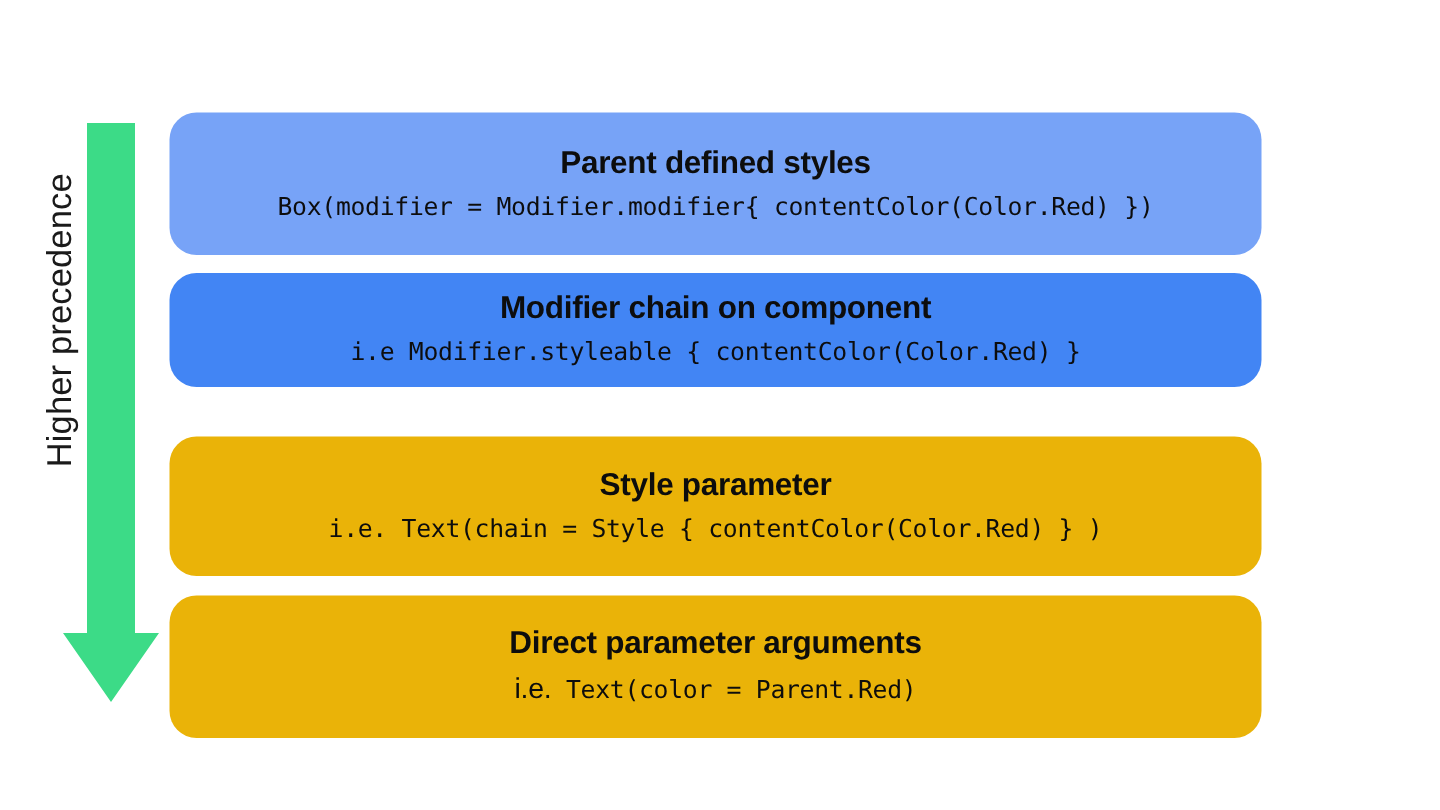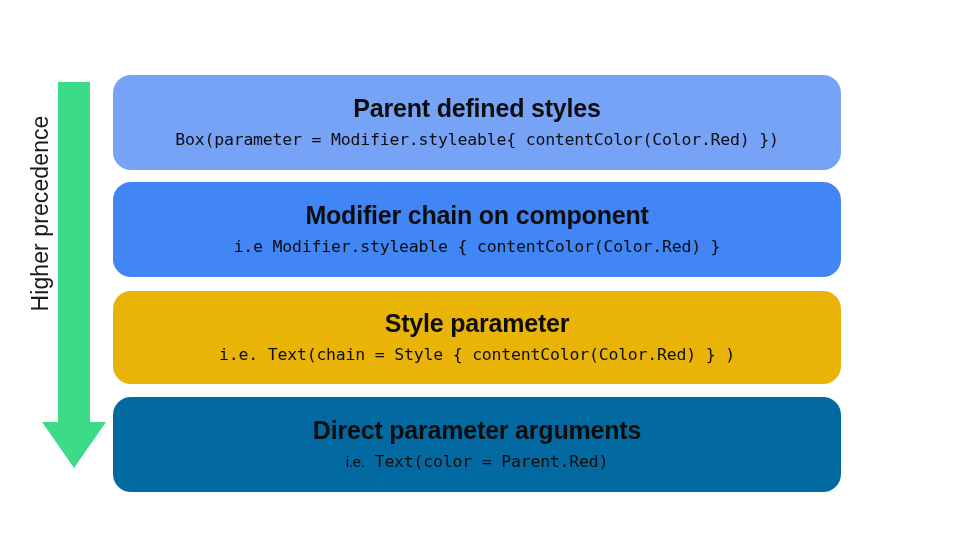--- a/index.html
+++ b/index.html
@@ -59,75 +59,75 @@
     border-radius: 18px;
     box-sizing: border-box;
     display: flex;
     flex-direction: column;
     align-items: center;
     justify-content: center;
     overflow: hidden;
   }
   .box-title {
     font-family: "Liberation Sans", sans-serif;
-    font-size: 25px;
+    font-size: 21px;
     font-weight: bold;
     color: #0d0d0d;
     letter-spacing: -0.2px;
     line-height: 1.18;
     text-align: center;
     margin: 0;
   }
   .box-sub {
     font-family: "DejaVu Sans Mono", "Liberation Mono", monospace;
     font-size: 16.5px;
     font-weight: 400;
     color: #0d0d0d;
     letter-spacing: -0.2px;
     line-height: 1.25;
     text-align: center;
     margin: 6px 0 0 0;
     white-space: nowrap;
   }
   .box-sub .sans-prefix {
     font-family: "Liberation Sans", sans-serif;
-    font-size: 15px;
+    font-size: 19px;
   }
 
   
   #box-1 { top: 75px;  height: 95px; }
-  #box-2 { top: 182px; height: 95px; }
+  #box-2 { top: 182px; height: 76px; }
   #box-3 { top: 291px; height: 93px; }
   #box-4 { top: 397px; height: 95px; }
 </style>
 </head>
 <body>
 
 <div id="slide">
 
   <div class="arrow-group">
     <svg class="arrow-svg" viewBox="0 0 72 390" preserveAspectRatio="none">
       <polygon points="20,0 52,0 52,340 68,340 36,386 4,340 20,340" fill="#3CDB87"></polygon>
     </svg>
     <div class="arrow-label">Higher precedence</div>
   </div>
 
   <div class="box" id="box-1" style="background:#77A3F7;">
     <div class="box-title">Parent defined styles</div>
-    <div class="box-sub">Box(parameter = Modifier.styleable{ contentColor(Color.Red) })</div>
+    <div class="box-sub">Box(modifier = Modifier.modifier{ contentColor(Color.Red) })</div>
   </div>
 
   <div class="box" id="box-2" style="background:#4285F4;">
     <div class="box-title">Modifier chain on component</div>
     <div class="box-sub">i.e Modifier.styleable { contentColor(Color.Red) }</div>
   </div>
 
   <div class="box" id="box-3" style="background:#eab308;">
     <div class="box-title">Style parameter</div>
     <div class="box-sub">i.e. Text(chain = Style { contentColor(Color.Red) } )</div>
   </div>
 
-  <div class="box" id="box-4" style="background:#0369a1;">
+  <div class="box" id="box-4" style="background:#eab308;">
     <div class="box-title">Direct parameter arguments</div>
     <div class="box-sub"><span class="sans-prefix">i.e.</span><span> Text(color = Parent.Red)</span></div>
   </div>
 
 </div>
 
 </body></html>

